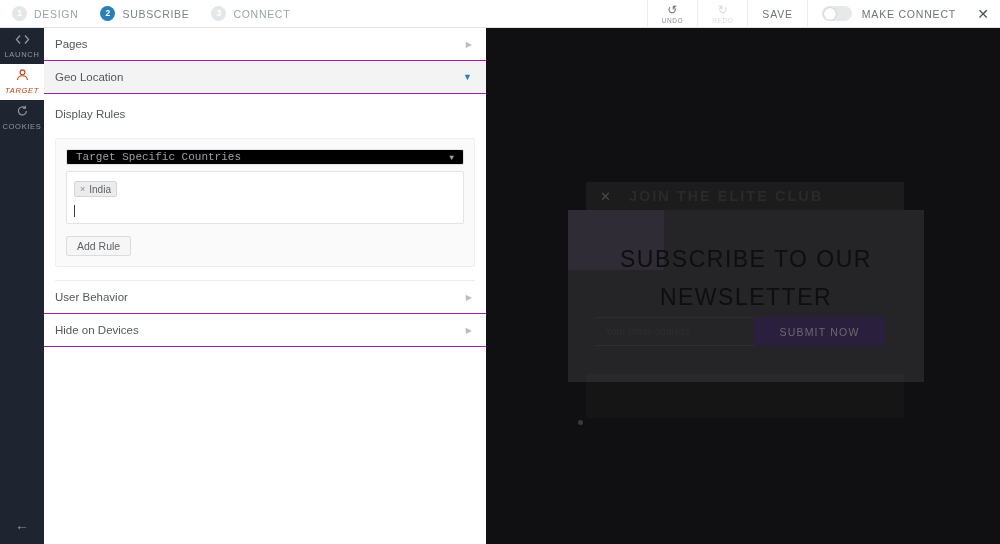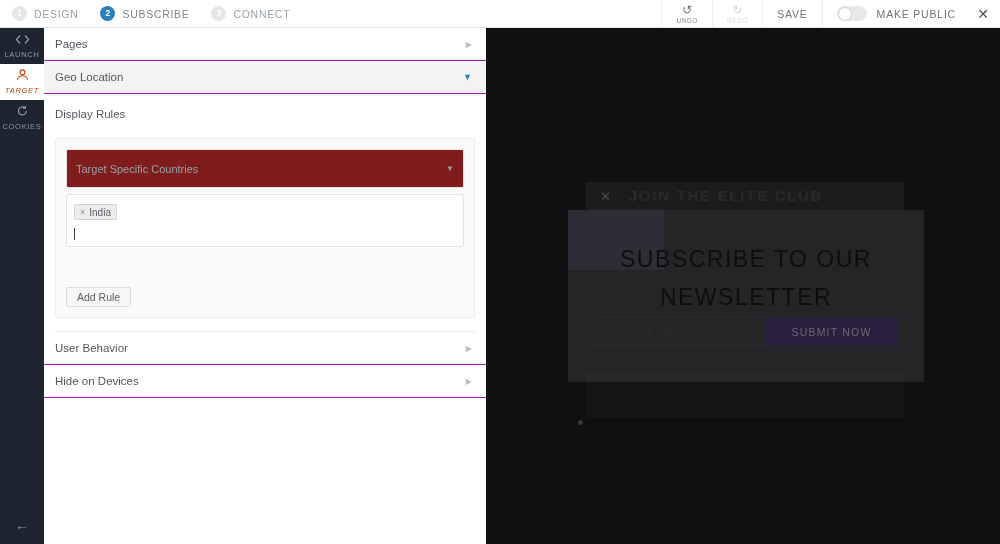--- a/index.html
+++ b/index.html
@@ -95,23 +95,23 @@
   .acc-arrow { margin-left: auto; font-size: 8px; color: #b9bdc2; }
   .acc-arrow.open { color: #2980b9; font-size: 9px; }
 
   .rules-body { padding: 10px 11px 0 11px; }
   .rules-title { font-size: 11.5px; color: #53585e; margin: 4px 0 18px 0; }
   .rule-card {
     border: 1px solid #eeeeee; background: #fafafa;
     padding: 10px; border-radius: 2px;
   }
   .select-box {
-    height: 39px; background: #7f1d1d; border: 1px solid #e4e4e4;
+    height: 16px; background: #000000; border: 1px solid #e4e4e4;
     border-radius: 2px; display: flex; align-items: center;
-    padding: 0 9px; font-size: 11px; color: #9aa0a6; cursor: pointer;
+    padding: 0 9px; font-size: 11px; color: #9aa0a6; cursor: pointer; font-family: Liberation Mono, monospace;
   }
   .select-arrow { margin-left: auto; font-size: 8px; color: #9aa0a6; }
   .tag-box {
     margin-top: 6px; min-height: 47px; background: #ffffff;
     border: 1px solid #e4e4e4; border-radius: 2px; padding: 6px 7px;
   }
   .tag {
     display: inline-flex; align-items: center; height: 16px;
     background: #ececec; border: 1px solid #d6d6d6; border-radius: 2px;
     padding: 0 5px; font-size: 10px; color: #5c6166; cursor: pointer;
@@ -120,21 +120,21 @@
   .tag-caret {
     margin-top: 8px; width: 1px; height: 12px; background: #3a3f44;
     animation: blink 1s step-start infinite;
   }
   @keyframes blink { 50% { opacity: 0; } }
   .btn-row { margin-top: 12px; display: flex; gap: 7px; }
   .btn {
     height: 20px; padding: 4px 10px; background: #f6f6f6;
     border: 1px solid #dcdcdc; border-radius: 2px;
     font-size: 10.5px; color: #5c6166; cursor: pointer;
-    display: flex; align-items: center; font-family: "Liberation Sans", sans-serif; margin-top: 28px;
+    display: flex; align-items: center; font-family: "Liberation Sans", sans-serif;
   }
   .rules-gap { height: 14px; border-bottom: 1px solid #ececec; }
 
   
   .preview {
     position: absolute; top: 28px; left: 486px;
     width: 514px; height: 516px;
     background: #0d0d0f; overflow: hidden;
   }
   .pv-dim { position: absolute; inset: 0; background: #101013; }
@@ -163,21 +163,21 @@
   .modal-accent {
     position: absolute; left: 0; top: 0; width: 96px; height: 60px;
     background: rgba(150,110,190,0.10);
   }
   .modal-title {
     position: absolute; left: 0; right: 0; top: 30px;
     text-align: center; font-size: 23px; line-height: 38px;
     letter-spacing: 1.5px; color: #0e0e10;
   }
   .modal-form {
-    position: absolute; left: 27px; right: 27px; top: 107px;
+    position: absolute; left: 27px; right: 39px; top: 107px;
     display: flex; align-items: center;
   }
   .email-input {
     flex: 1; height: 29px; background: transparent;
     border: none; border-bottom: 1px solid rgba(255,255,255,0.045);
     border-top: 1px solid rgba(255,255,255,0.035);
     color: #2d2d30; font-size: 10px; padding: 0 10px;
     font-family: "Liberation Sans", sans-serif;
   }
   .email-input::placeholder { color: #2d2d30; }
@@ -217,21 +217,21 @@
         <div class="hr-icon">↻</div>
         <div class="hr-sub">REDO</div>
       </div>
       <div class="hr-item">
         <div class="hr-text">SAVE</div>
       </div>
       <div class="toggle-wrap">
         <div class="toggle">
           <div class="knob"></div>
         </div>
-        <div class="hr-text">MAKE PUBLIC</div>
+        <div class="hr-text">MAKE CONNECT</div>
       </div>
       <div class="close-x">✕</div>
     </div>
   </div>
 
   <div class="sidebar">
     <div class="sb-item">
       <div class="sb-ico">
         <svg width="15" height="11" viewBox="0 0 15 11" fill="none" stroke="currentColor" stroke-width="1.3">
           <polyline points="5,1.5 1.5,5.5 5,9.5"></polyline>

